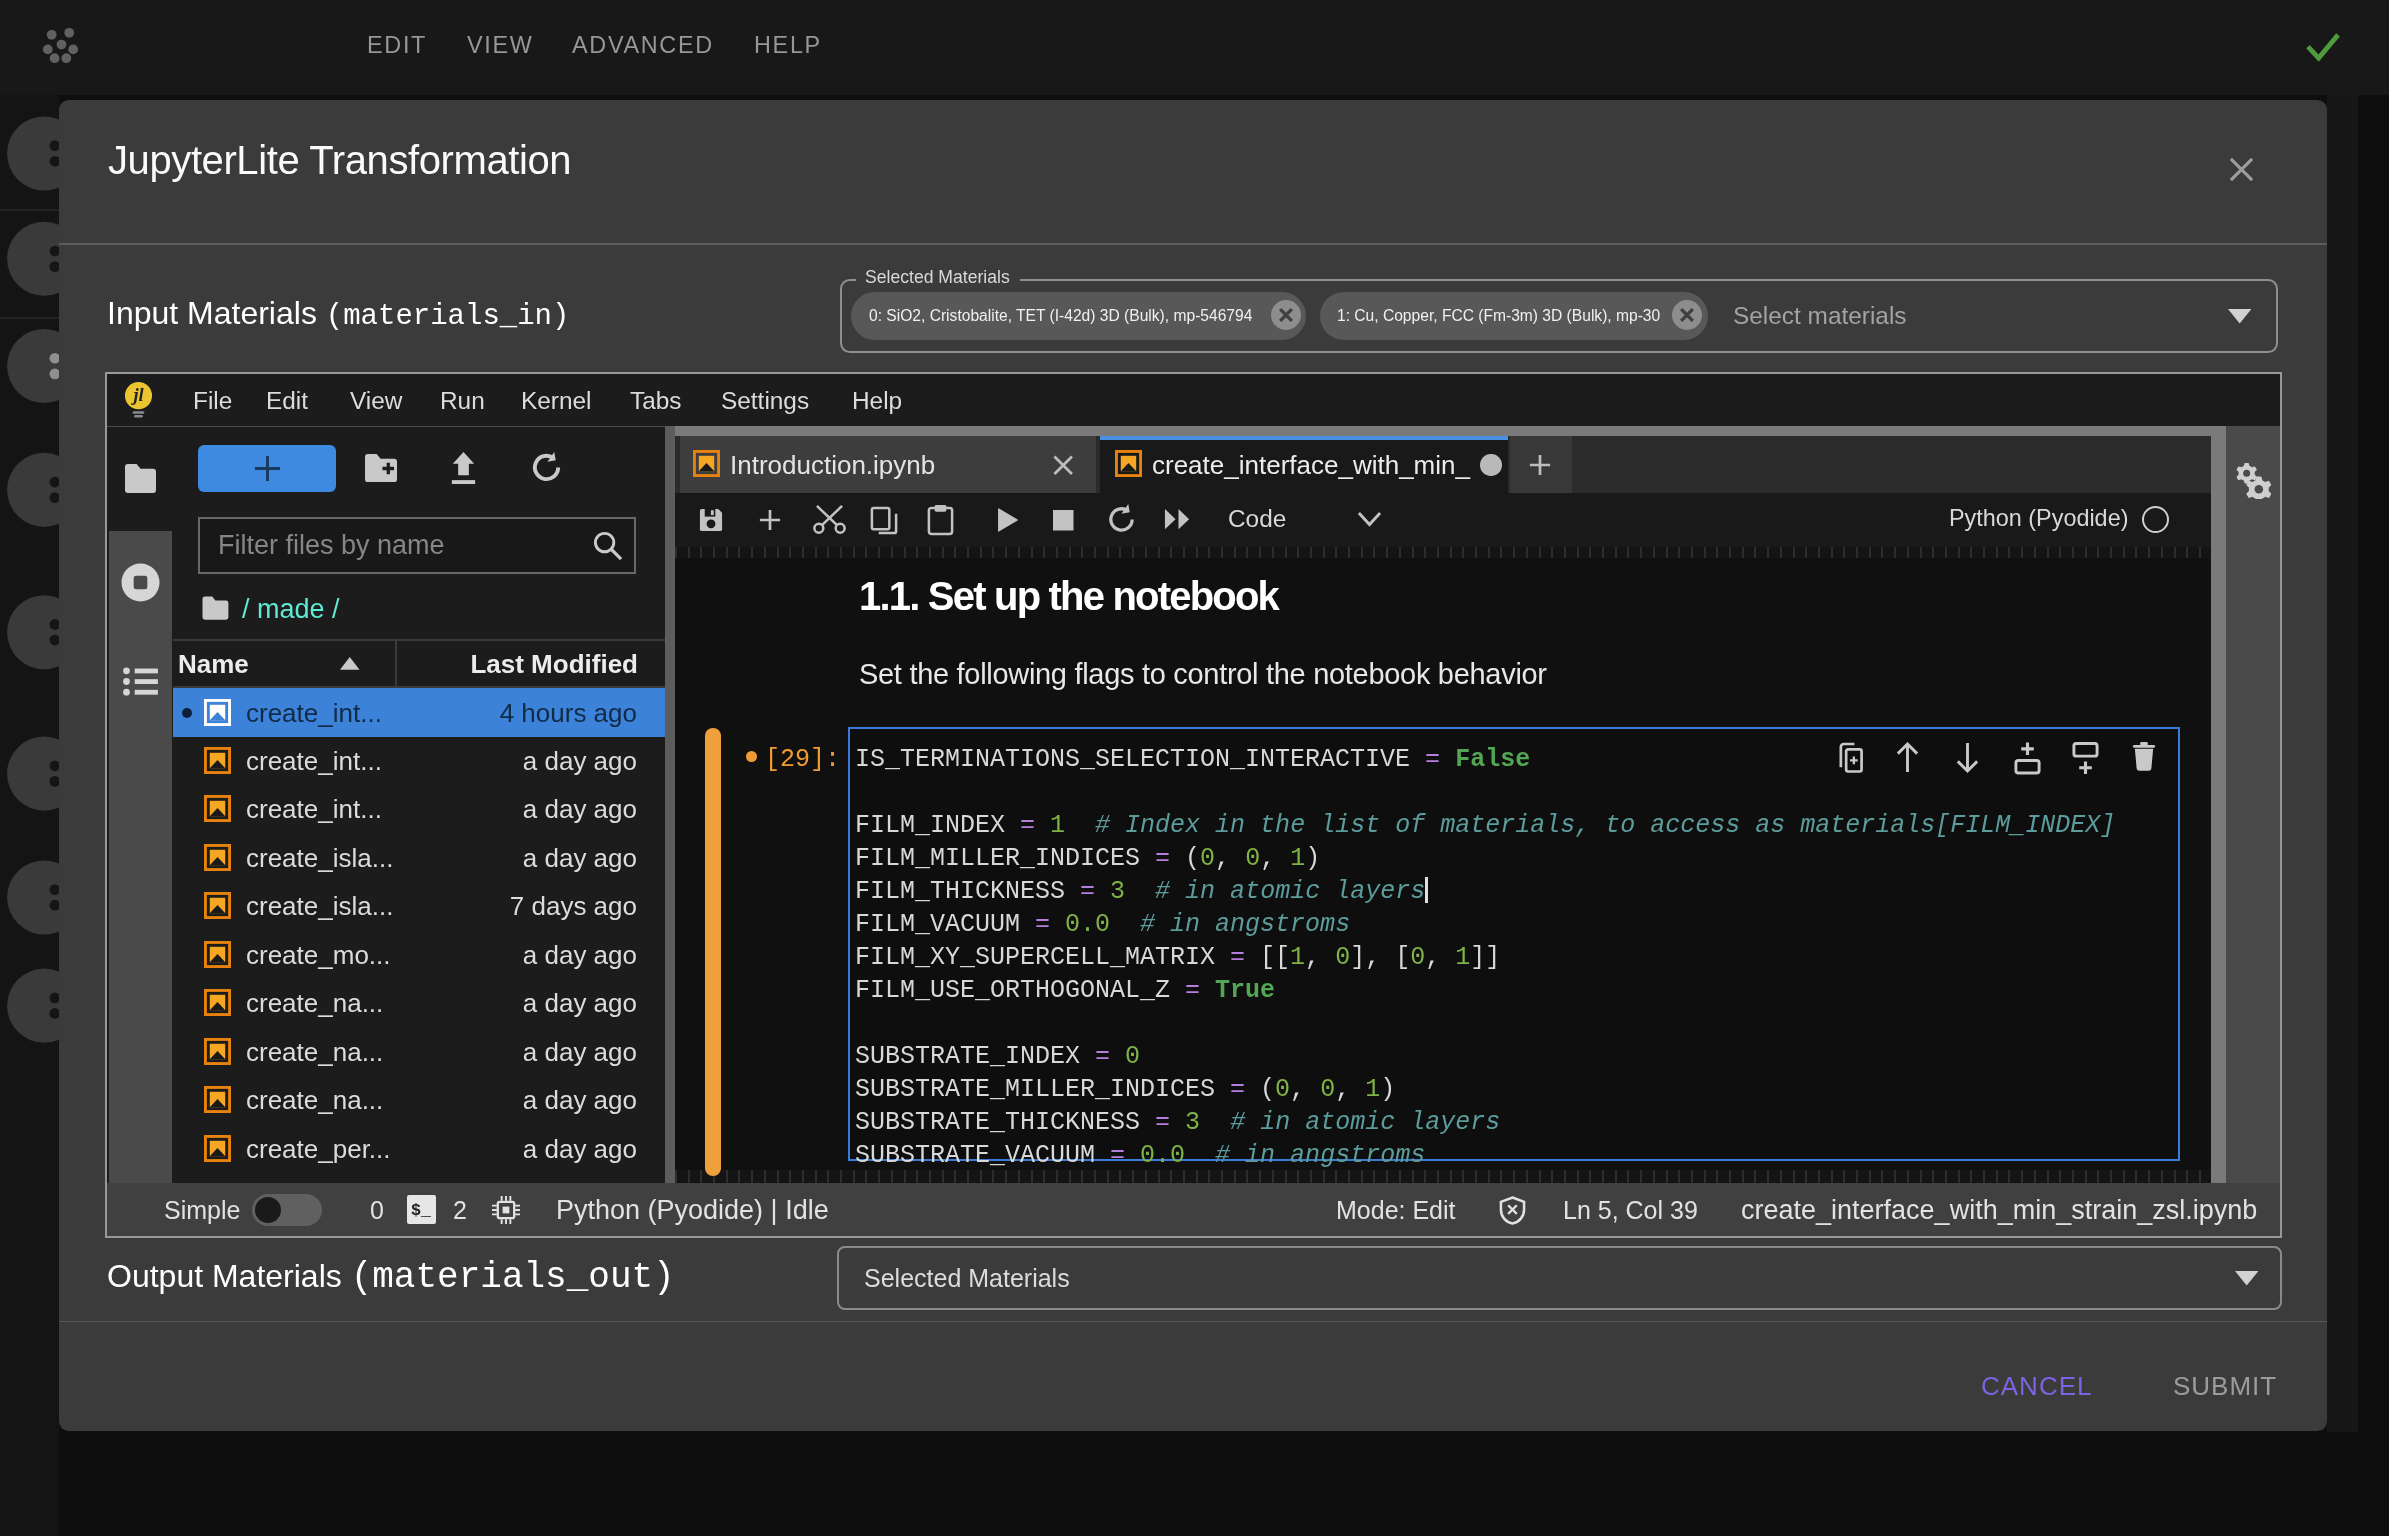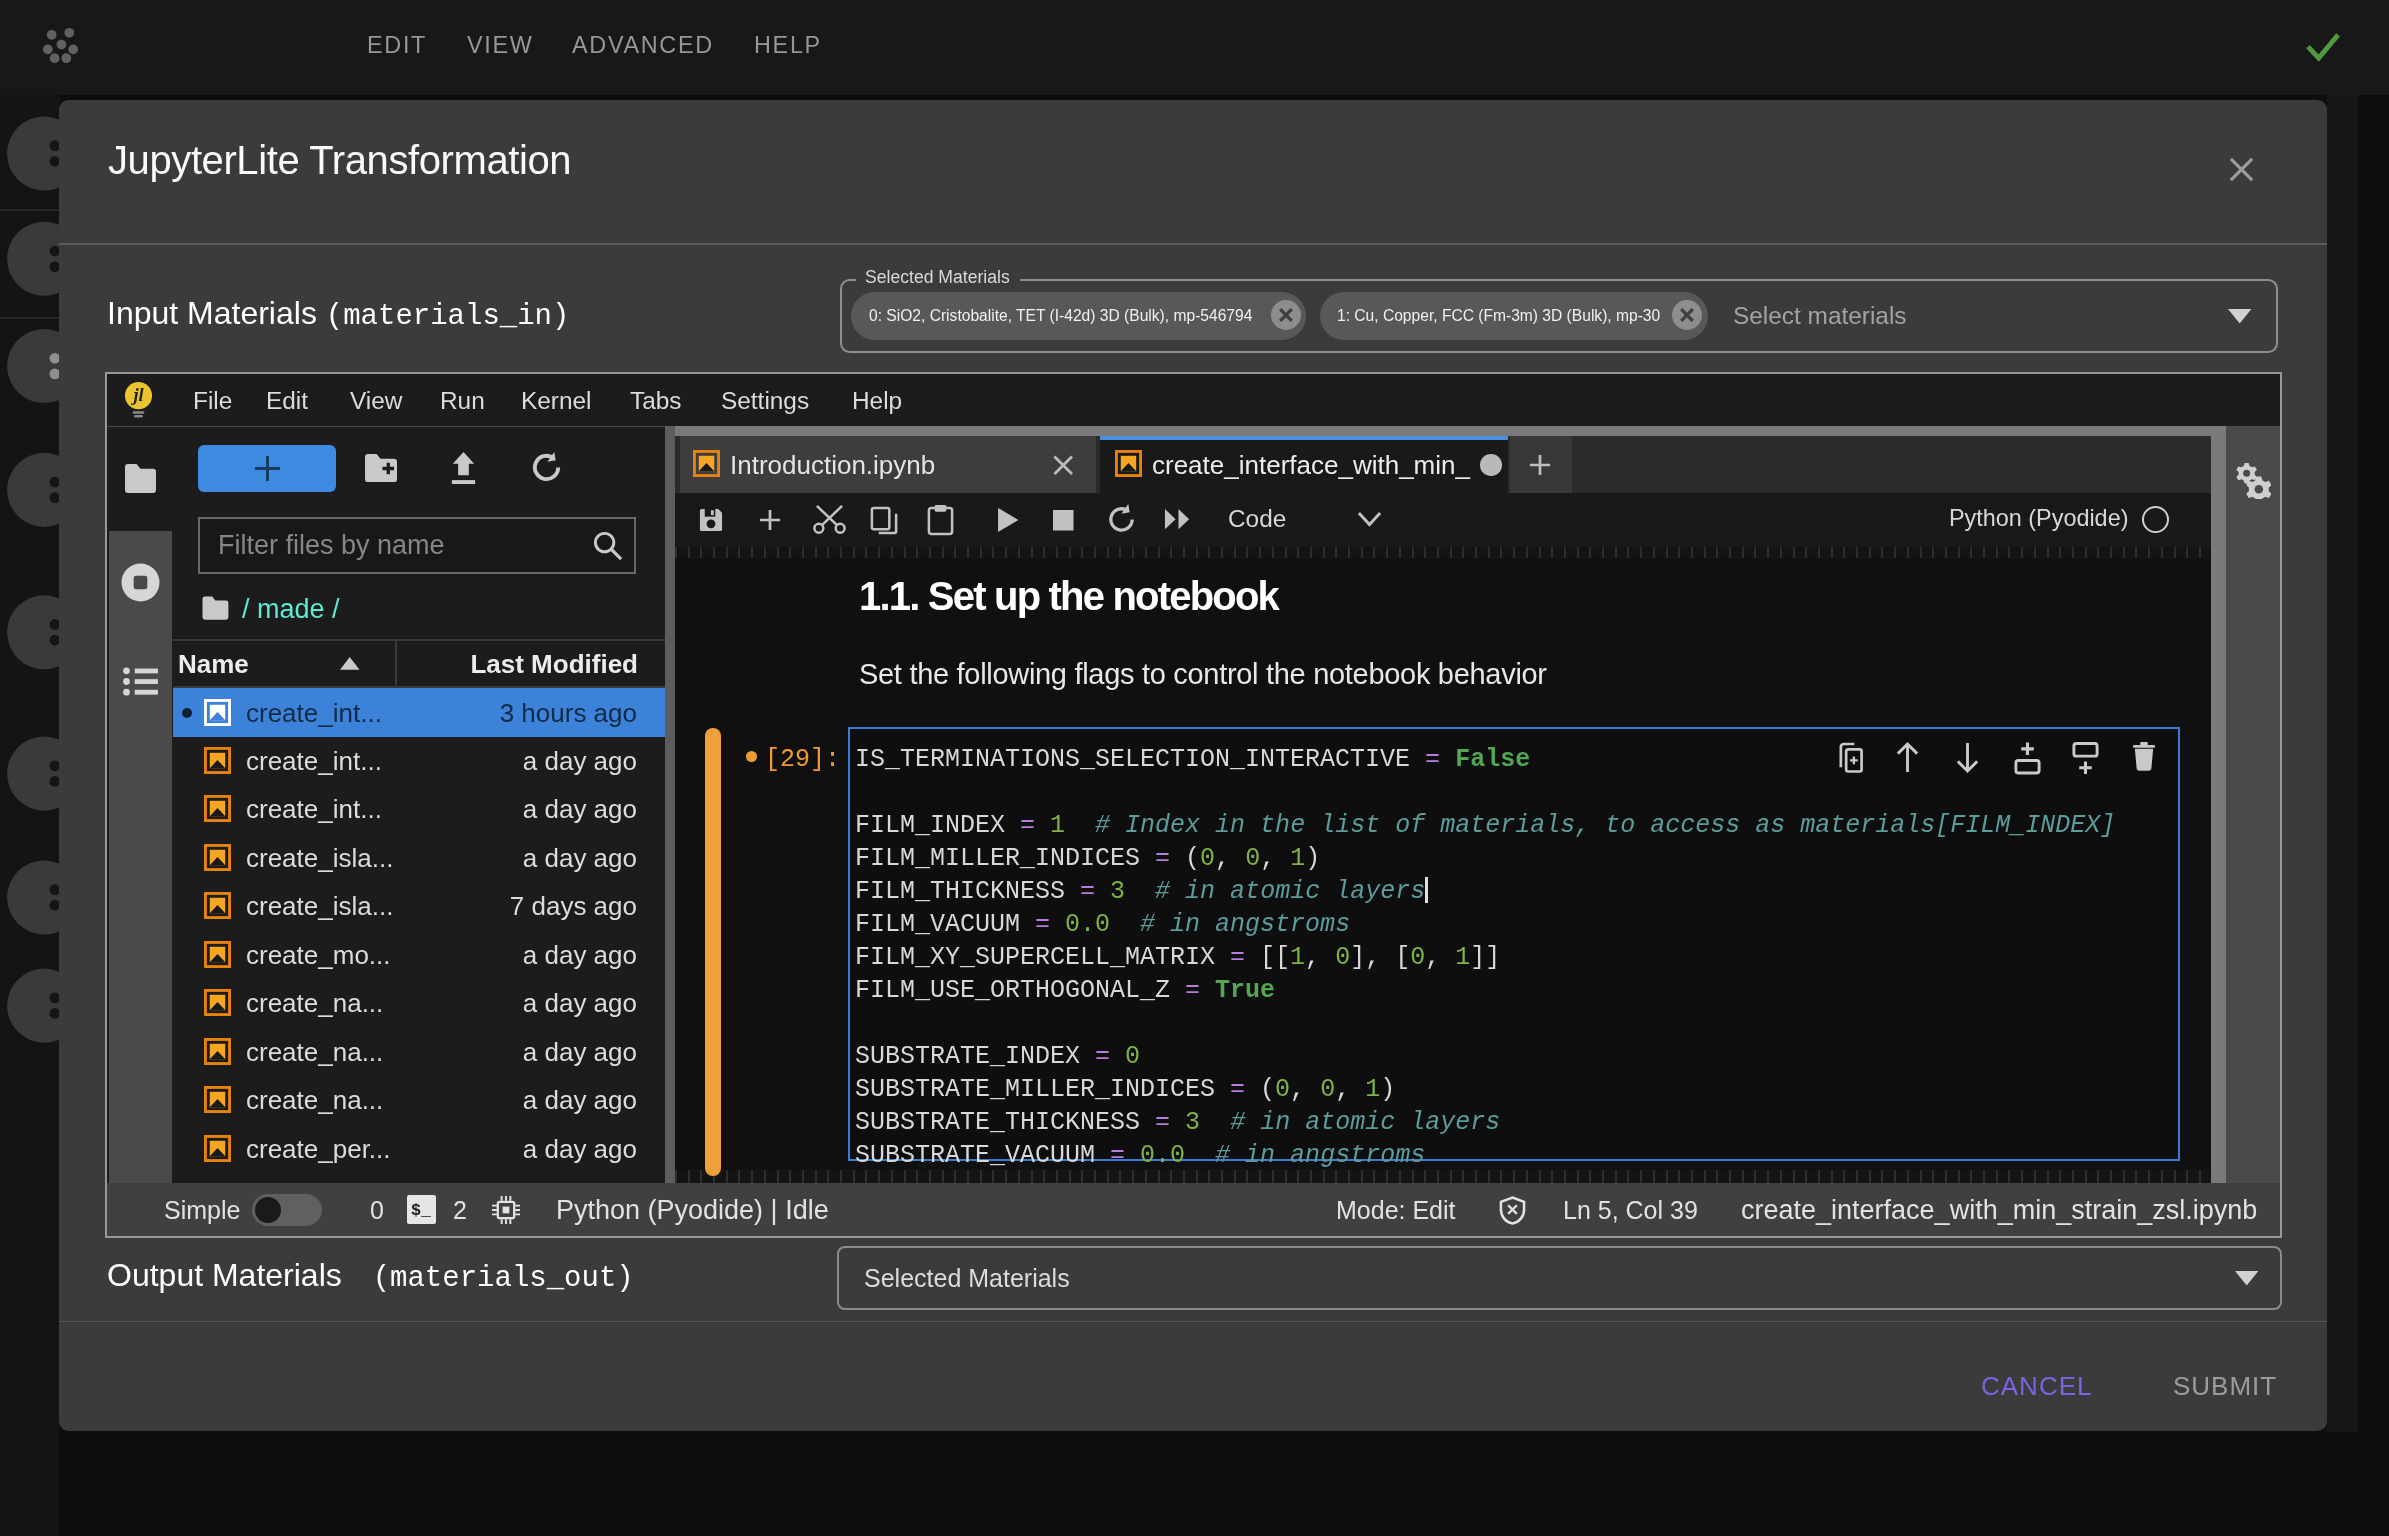--- a/index.html
+++ b/index.html
@@ -136,21 +136,21 @@
     <div class="abs" style="left:1337px;top:292px;height:48px;line-height:48px;font-size:15.6px;color:#f0f0f0;">1: Cu, Copper, FCC (Fm-3m) 3D (Bulk), mp-30</div>
     <svg class="abs" style="left:1672px;top:300px;" width="30" height="30" viewBox="0 0 31 31">
       <circle cx="15.5" cy="15.5" r="15.5" fill="#8d8d8d"></circle>
       <path d="M 9.5 9.5 L 21.5 21.5 M 21.5 9.5 L 9.5 21.5" stroke="#3f3f3f" stroke-width="3.4"></path>
     </svg>
     <div class="abs" style="left:1733px;top:292px;height:48px;line-height:48px;font-size:24.4px;color:#a3a3a3;">Select materials</div>
     <svg class="abs" style="left:2228px;top:309px;" width="23.4" height="14.6" viewBox="0 0 24 15">
       <path d="M 0 0 L 24 0 L 12 15 Z" fill="#d2d2d2"></path>
     </svg>
 
-    <div class="abs" style="left:107px;top:1257px;font-size:32px;color:#ffffff;">Output Materials <span class="mono" style="font-size:29px;margin-left:22px;">(materials_out)</span></div>
+    <div class="abs" style="left:107px;top:1257px;font-size:32px;color:#ffffff;">Output Materials <span class="mono" style="font-size:36px;">(materials_out)</span></div>
 
     <div class="abs" style="left:837px;top:1246px;width:1445px;height:64px;border:2px solid #8a8a8a;border-radius:7.8px;box-sizing:border-box;"></div>
     <div class="abs" style="left:864px;top:1246px;height:64px;line-height:64px;font-size:25px;color:#dcdcdc;">Selected Materials</div>
     <svg class="abs" style="left:2235px;top:1271px;" width="23.4" height="14.6" viewBox="0 0 24 15">
       <path d="M 0 0 L 24 0 L 12 15 Z" fill="#d2d2d2"></path>
     </svg>
   </div>
 
   <div class="jframe"></div>
   <div id="jupyter-content">
@@ -227,21 +227,21 @@
       <path d="M10 0 L20 13 L0 13 Z" fill="#c9c9c9"></path>
     </svg>
     <div class="abs" style="left:395px;top:649px;width:243px;text-align:right;font-size:26px;font-weight:bold;color:#ececec;">Last Modified</div>
     <div id="filelist">
       <div class="frow" style="top:688px;background:#3c82d8;">
         <div style="position:absolute;left:8.8px;top:19.5px;width:10.7px;height:10.7px;border-radius:50%;background:#0e2038;"></div>
         <svg style="position:absolute;left:31px;top:10.7px;" width="27" height="27" viewBox="0 0 28 28">
             <use href="#nbiconw"></use>
           </svg>
         <div class="fname" style="color:#112b47;">create_int...</div>
-        <div class="fdate" style="color:#112b47;">3 hours ago</div>
+        <div class="fdate" style="color:#112b47;">4 hours ago</div>
       </div>
       <div class="frow" style="top:736px;">
           <svg style="position:absolute;left:31px;top:10.7px;" width="27" height="27" viewBox="0 0 28 28">
             <use href="#nbicon"></use>
           </svg>
           <div class="fname">create_int...</div>
           <div class="fdate">a day ago</div>
         </div>
       <div class="frow" style="top:784px;">
           <svg style="position:absolute;left:31px;top:10.7px;" width="27" height="27" viewBox="0 0 28 28">

